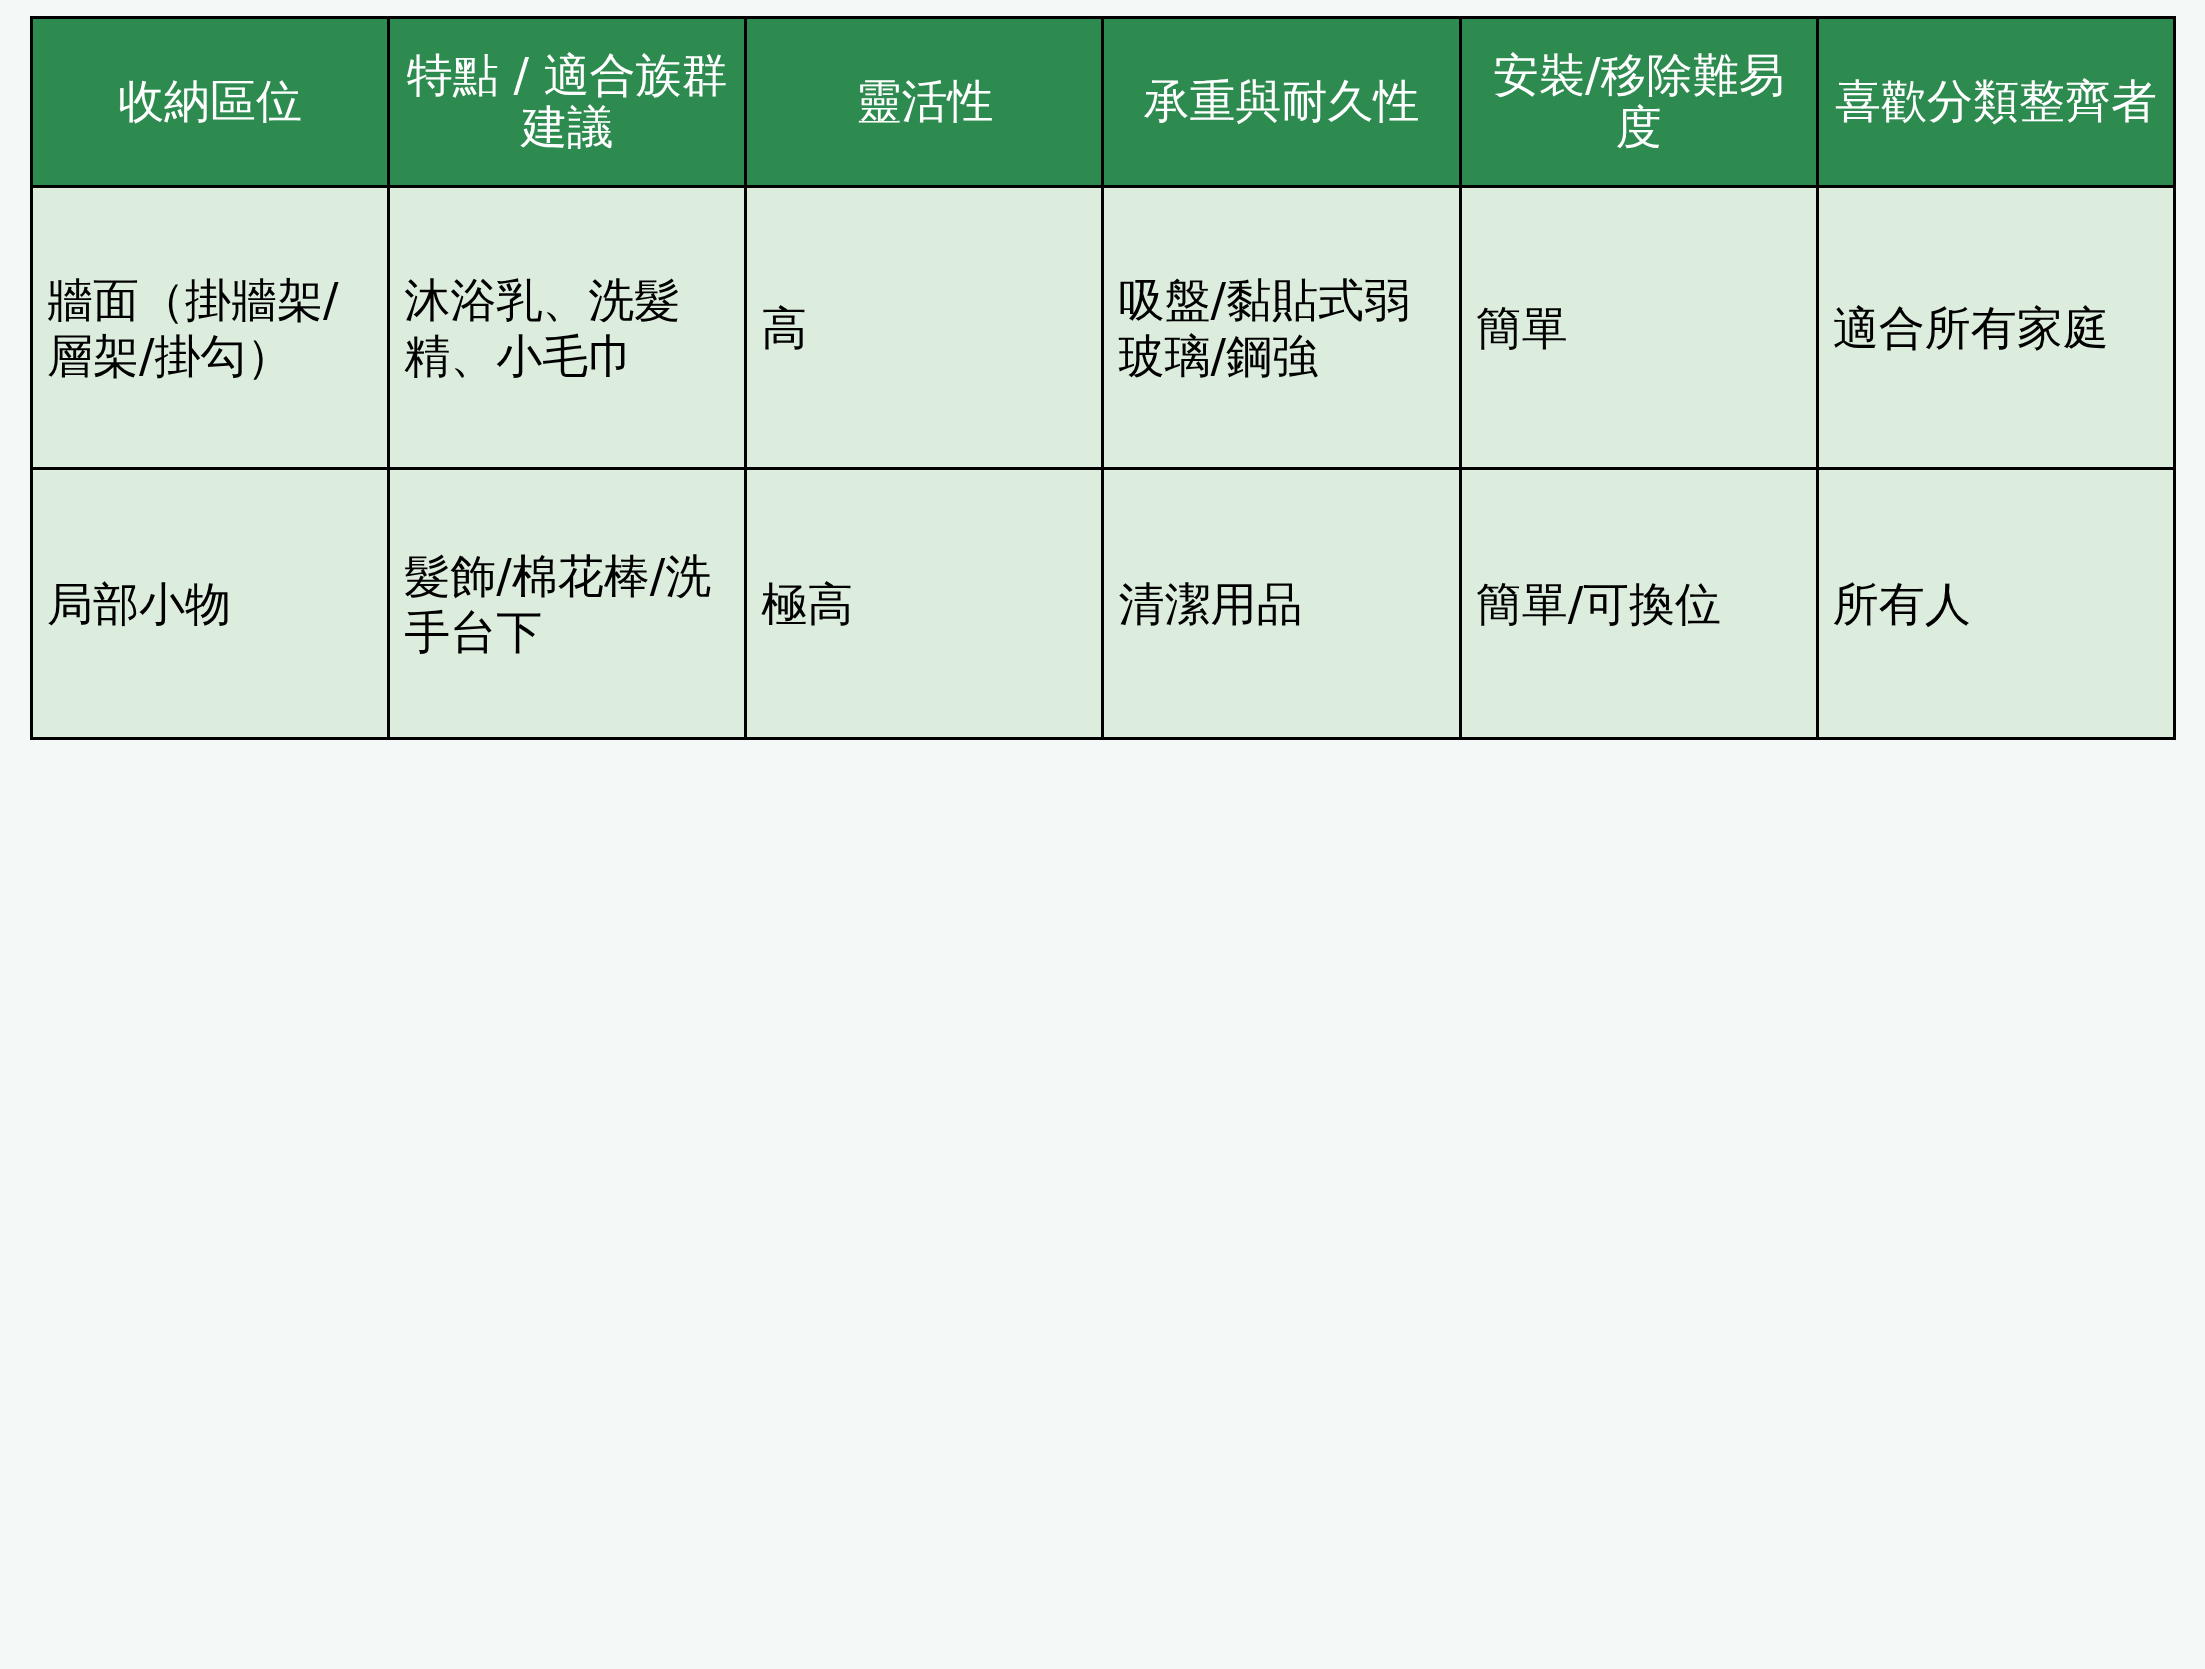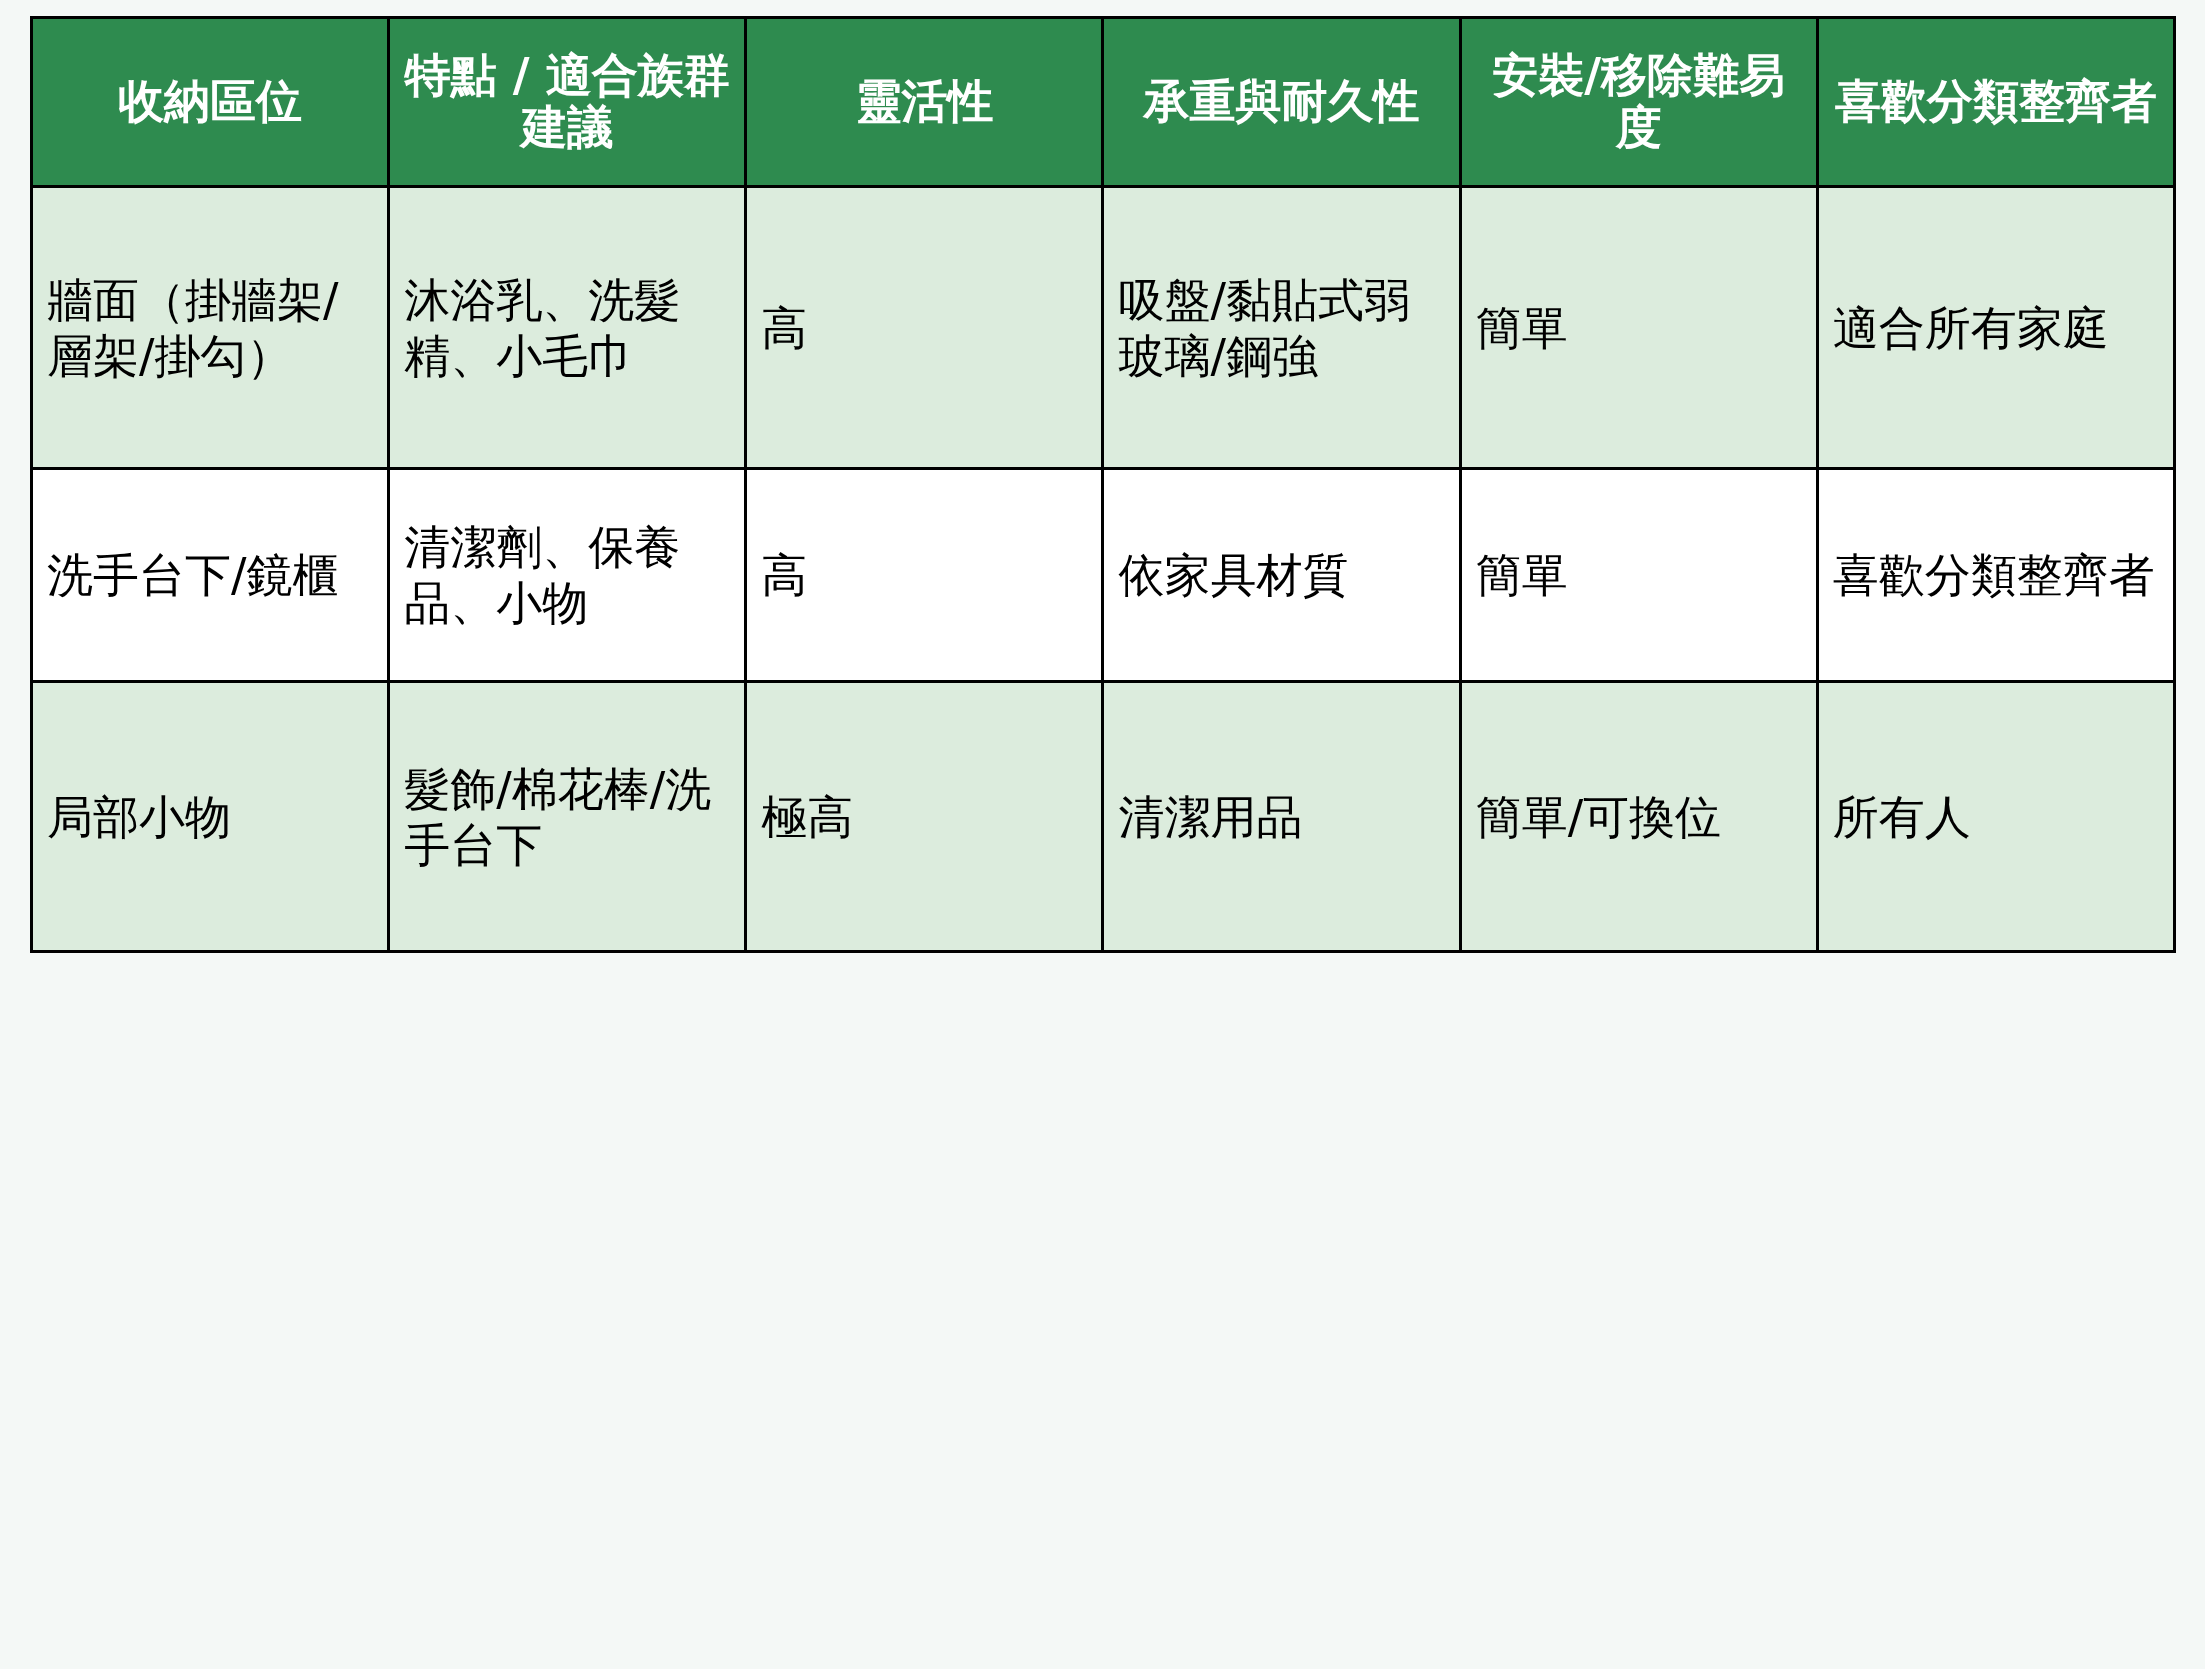--- a/index.html
+++ b/index.html
@@ -25,21 +25,21 @@
     width: 2146px;
     border-collapse: collapse;
     table-layout: fixed;
     border: 3.8px solid #9aa5a0;
   }
   table.storage-table col { width: 16.6667%; }
 
   thead th {
     background: #2e8b4f;
     color: #ffffff;
-    font-weight: bold;
+    font-weight: normal;
     font-size: 46px;
     line-height: 1.12;
     text-align: center;
     vertical-align: middle;
     padding: 19px 8.8px 20px 8.8px;
     border: 3.1px solid #000000;
     height: 169px;
     box-sizing: border-box;
     word-break: break-word;
   }
@@ -116,40 +116,20 @@
         <td>
             <span class="cell-text">吸盤/黏貼式弱 玻璃/鋼強</span>
           </td>
         <td>
             <span class="cell-text">簡單</span>
           </td>
         <td>
             <span class="cell-text">適合所有家庭</span>
           </td>
       </tr>
-      <tr class="row-plain r4">
-        <td>
-            <span class="cell-text">洗手台下/鏡櫃</span>
-          </td>
-        <td>
-            <span class="cell-text">清潔劑、保養品、小物</span>
-          </td>
-        <td>
-            <span class="cell-text">高</span>
-          </td>
-        <td>
-            <span class="cell-text">依家具材質</span>
-          </td>
-        <td>
-            <span class="cell-text">簡單</span>
-          </td>
-        <td>
-            <span class="cell-text">喜歡分類整齊者</span>
-          </td>
-      </tr>
       <tr class="row-shaded r5">
         <td>
             <span class="cell-text">局部小物</span>
           </td>
         <td>
             <span class="cell-text">髮飾/棉花棒/洗手台下</span>
           </td>
         <td>
             <span class="cell-text">極高</span>
           </td>

